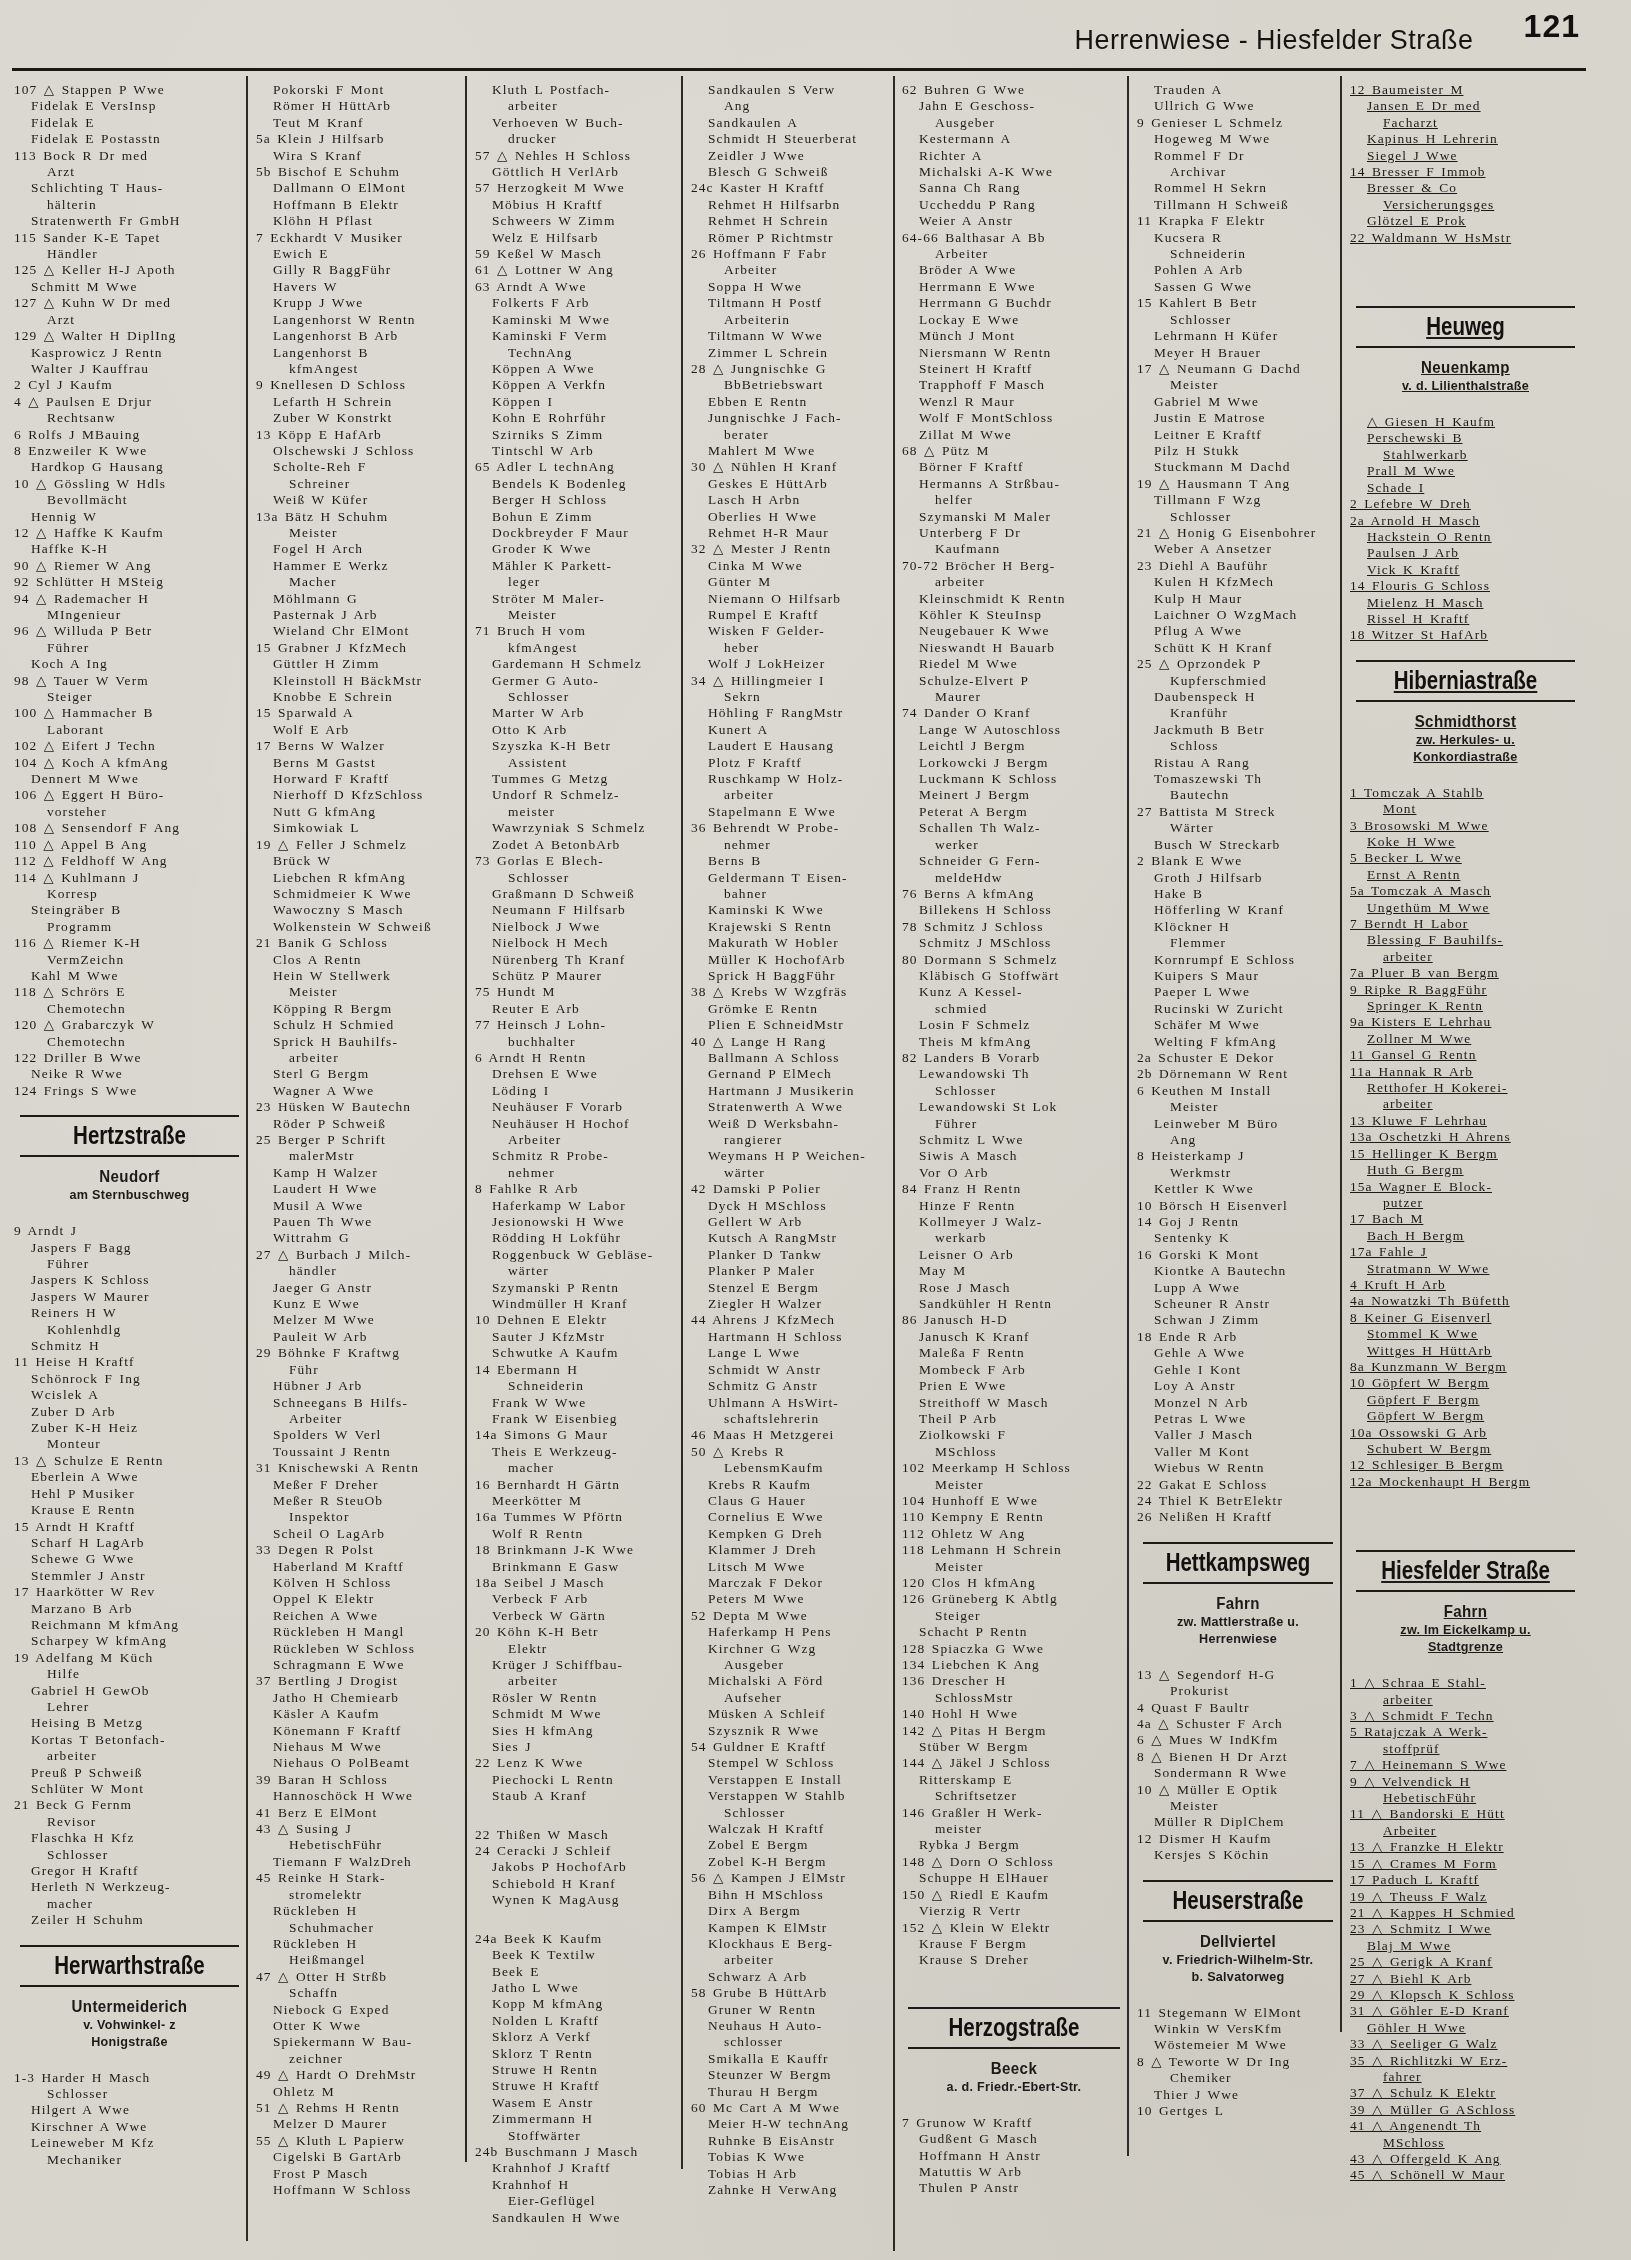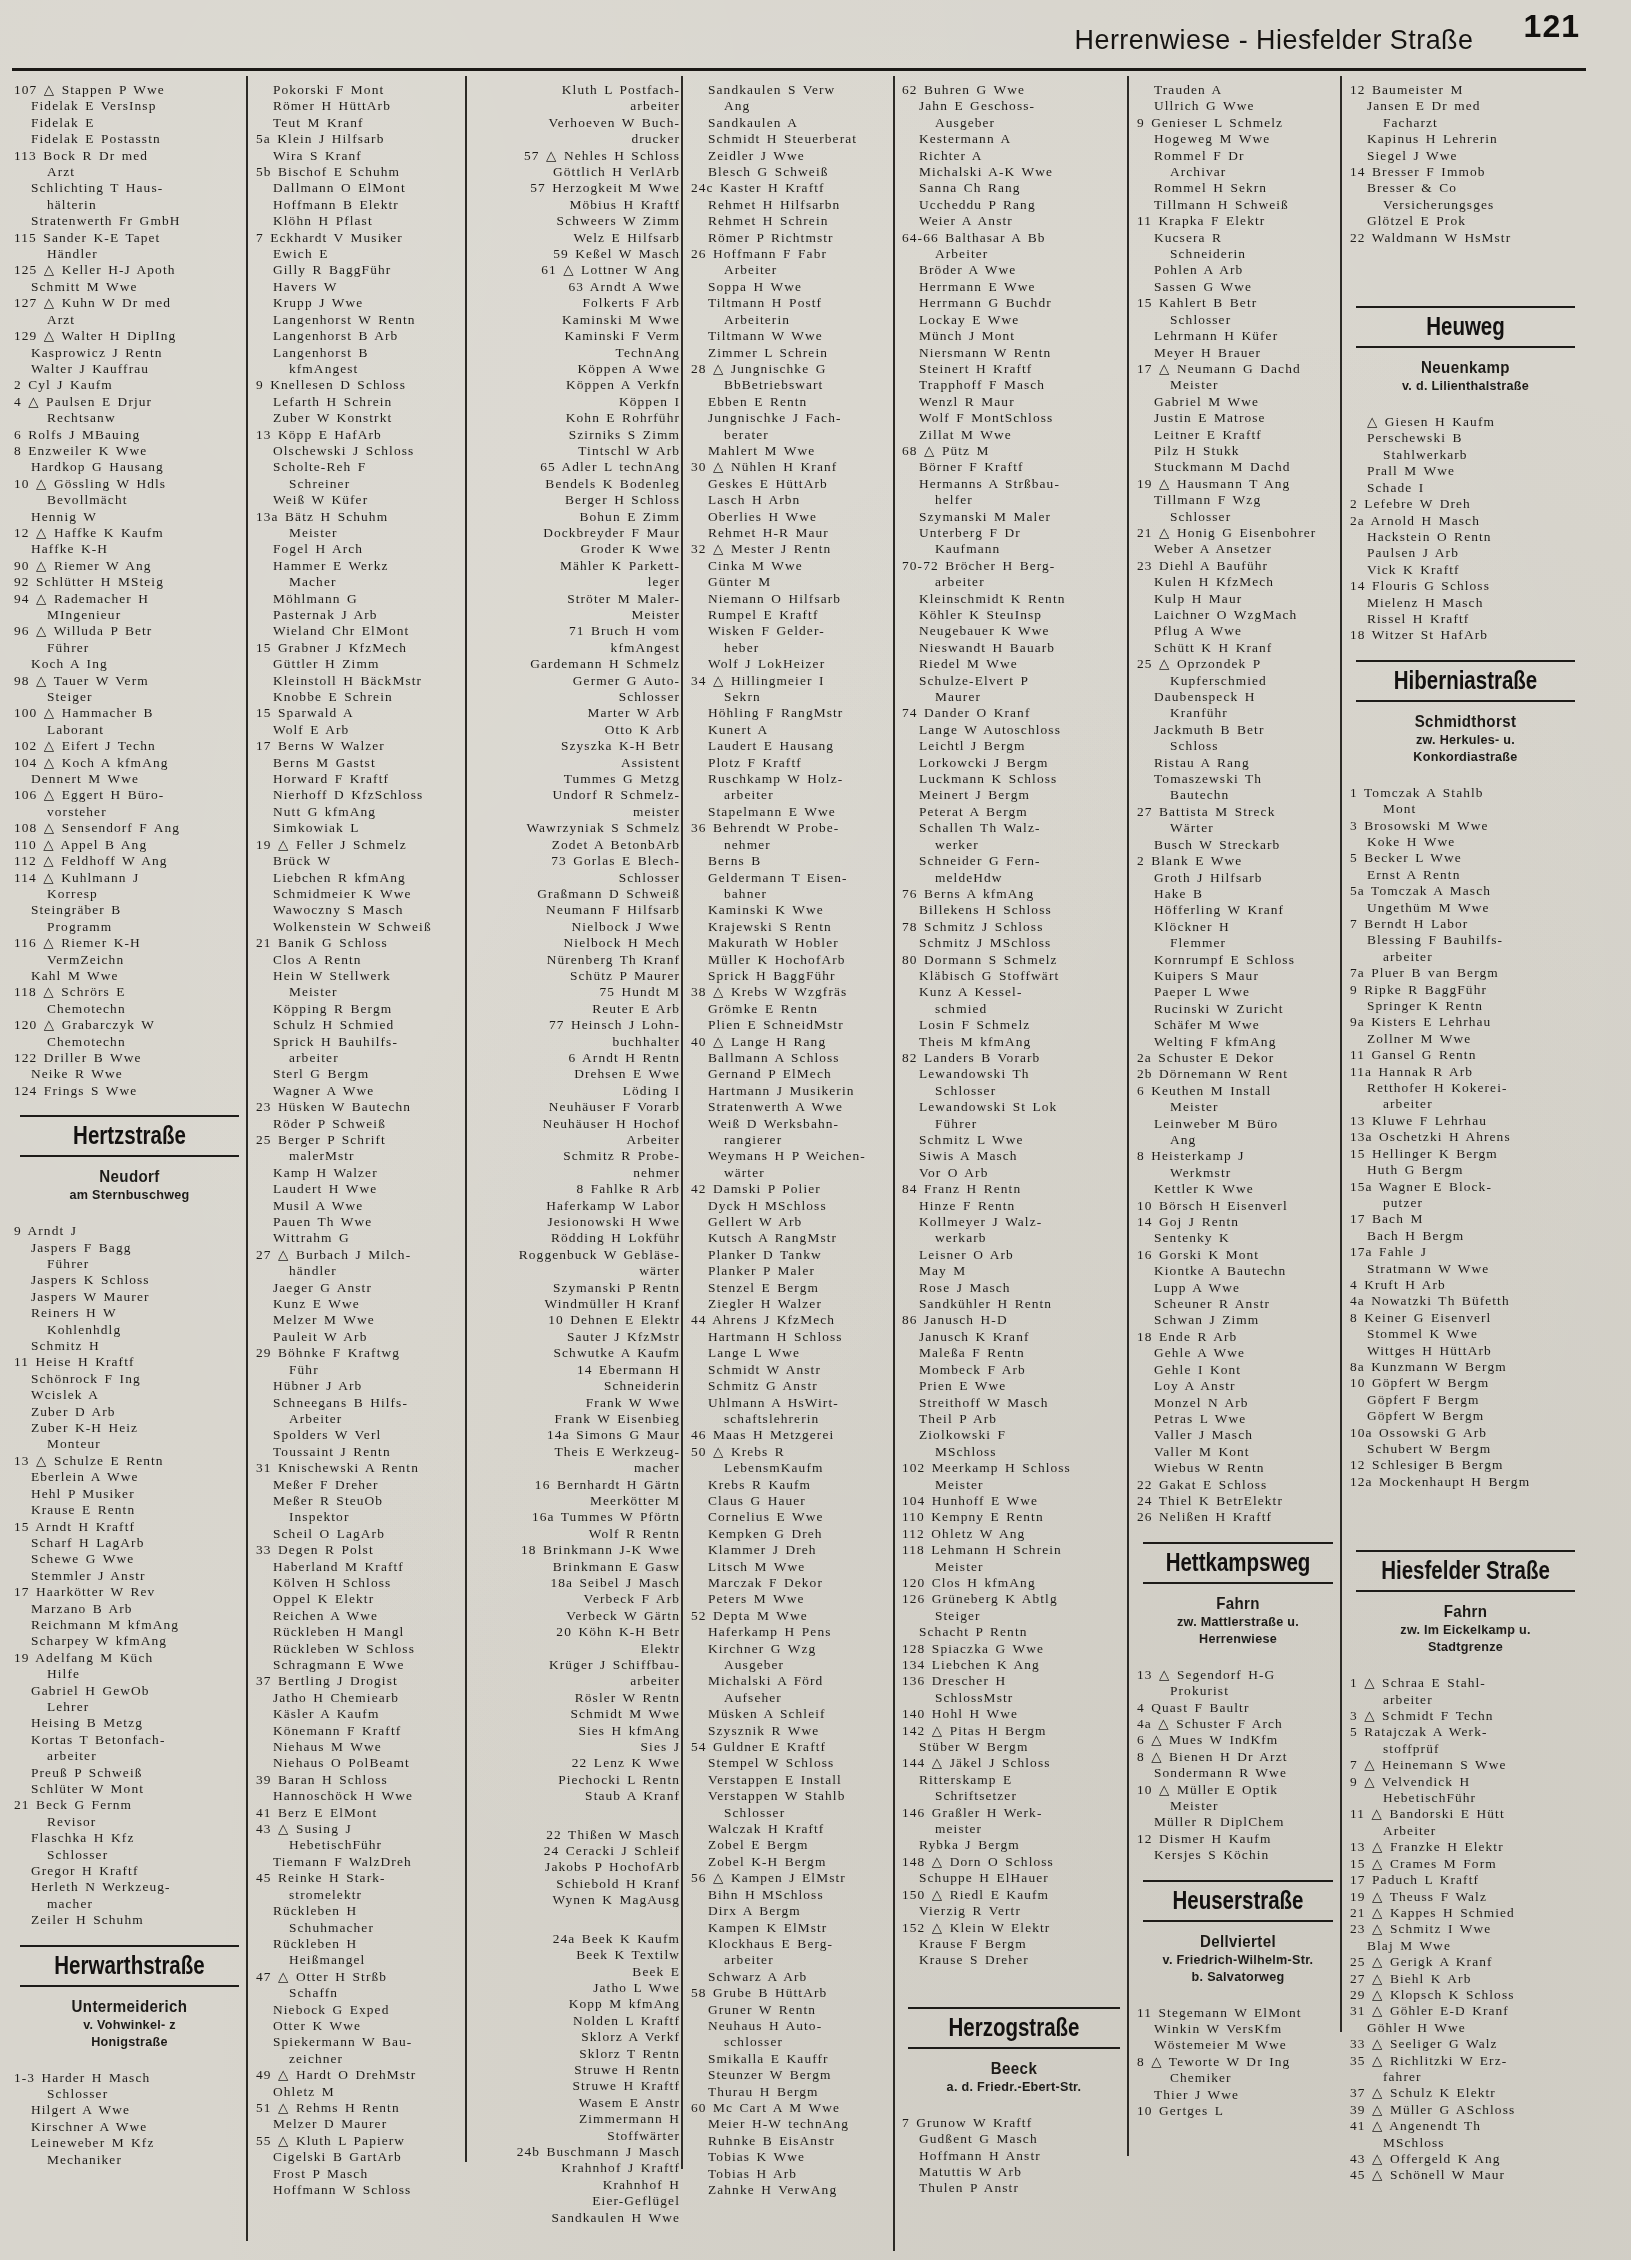--- a/index.html
+++ b/index.html
@@ -331,21 +331,21 @@
       <div class="line i2">zeichner</div>
       <div class="line i0">49 △ Hardt O DrehMstr</div>
       <div class="line i1">Ohletz M</div>
       <div class="line i0">51 △ Rehms H Rentn</div>
       <div class="line i1">Melzer D Maurer</div>
       <div class="line i0">55 △ Kluth L Papierw</div>
       <div class="line i1">Cigelski B GartArb</div>
       <div class="line i1">Frost P Masch</div>
       <div class="line i1">Hoffmann W Schloss</div>
     </div>
-    <div class="col" style="left: 475px; width: 205px; text-align: right;">
+    <div class="col" style="left: 475px; width: 205px;">
       <div class="line i1">Kluth L Postfach-</div>
       <div class="line i2">arbeiter</div>
       <div class="line i1">Verhoeven W Buch-</div>
       <div class="line i2">drucker</div>
       <div class="line i0">57 △ Nehles H Schloss</div>
       <div class="line i1">Göttlich H VerlArb</div>
       <div class="line i0">57 Herzogkeit M Wwe</div>
       <div class="line i1">Möbius H Kraftf</div>
       <div class="line i1">Schweers W Zimm</div>
       <div class="line i1">Welz E Hilfsarb</div>
@@ -855,21 +855,21 @@
         <div class="d-note">b. Salvatorweg</div>
       </div>
       <div class="line i0">11 Stegemann W ElMont</div>
       <div class="line i1">Winkin W VersKfm</div>
       <div class="line i1">Wöstemeier M Wwe</div>
       <div class="line i0">8 △ Teworte W Dr Ing</div>
       <div class="line i2">Chemiker</div>
       <div class="line i1">Thier J Wwe</div>
       <div class="line i0">10 Gertges L</div>
     </div>
-    <div class="col" style="left: 1350px; width: 231px;">
+    <div class="col" style="left: 1350px; width: 231px; text-decoration: underline;">
       <div class="line i0">12 Baumeister M</div>
       <div class="line i1">Jansen E Dr med</div>
       <div class="line i2">Facharzt</div>
       <div class="line i1">Kapinus H Lehrerin</div>
       <div class="line i1">Siegel J Wwe</div>
       <div class="line i0">14 Bresser F Immob</div>
       <div class="line i1">Bresser &amp; Co</div>
       <div class="line i2">Versicherungsges</div>
       <div class="line i1">Glötzel E Prok</div>
       <div class="line i0">22 Waldmann W HsMstr</div>

